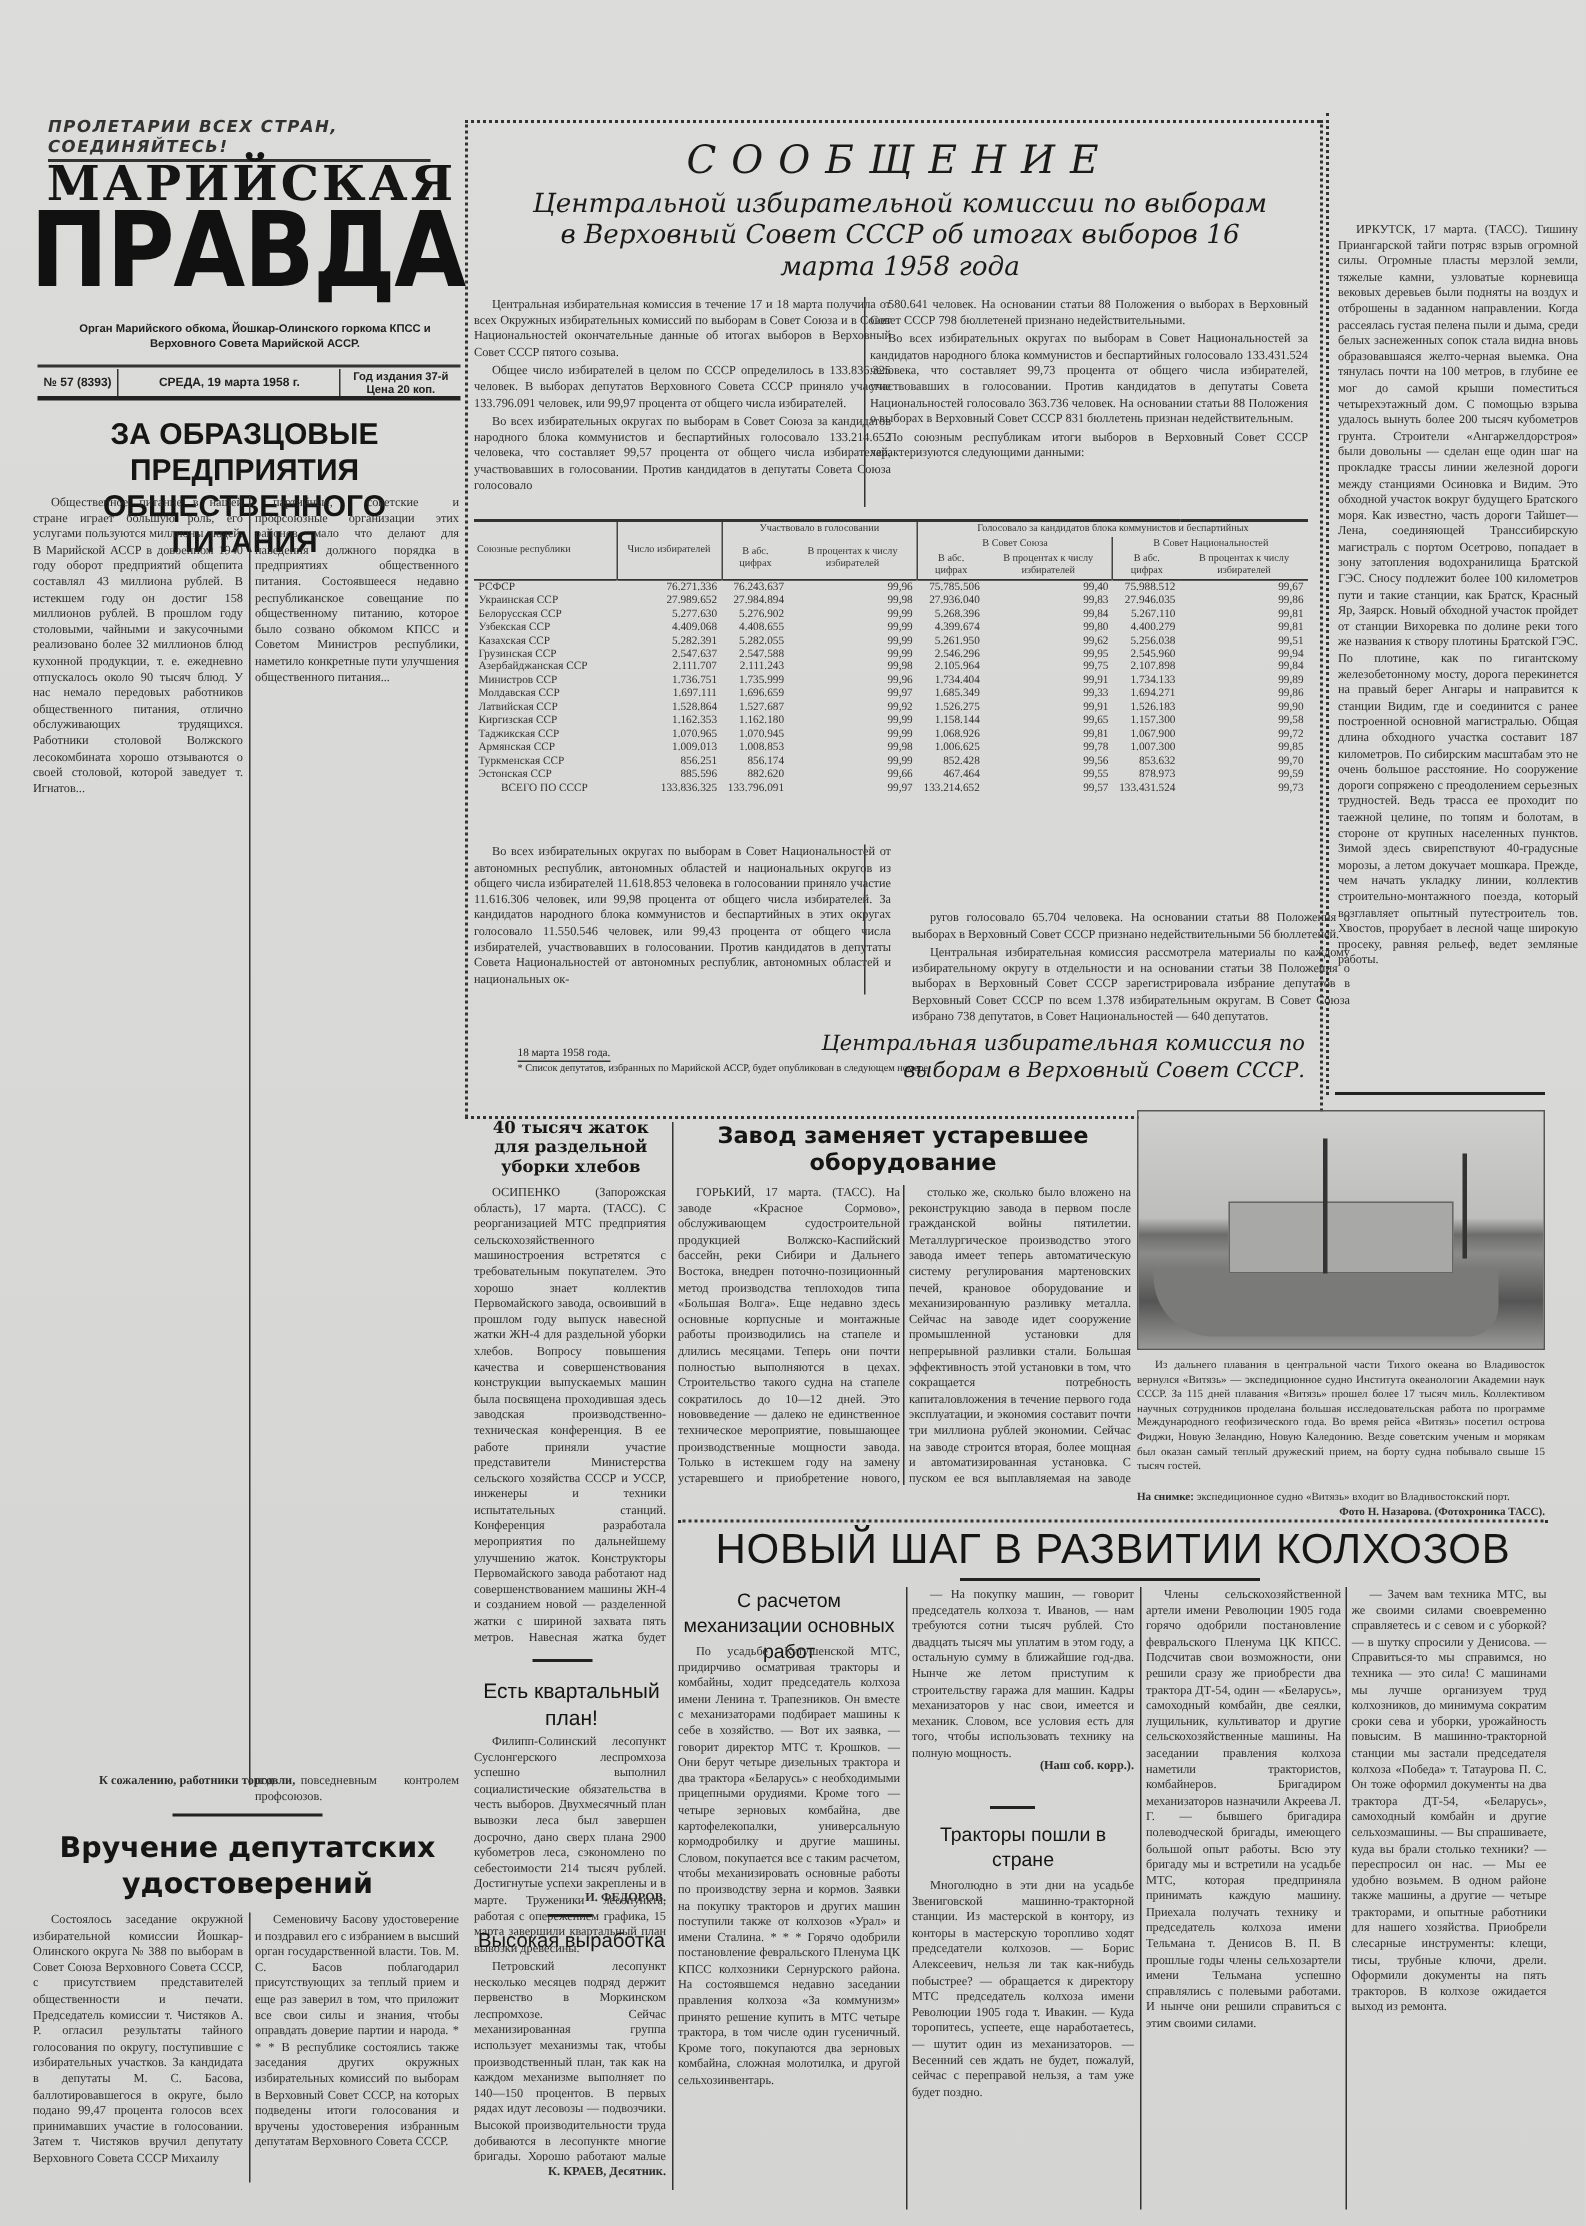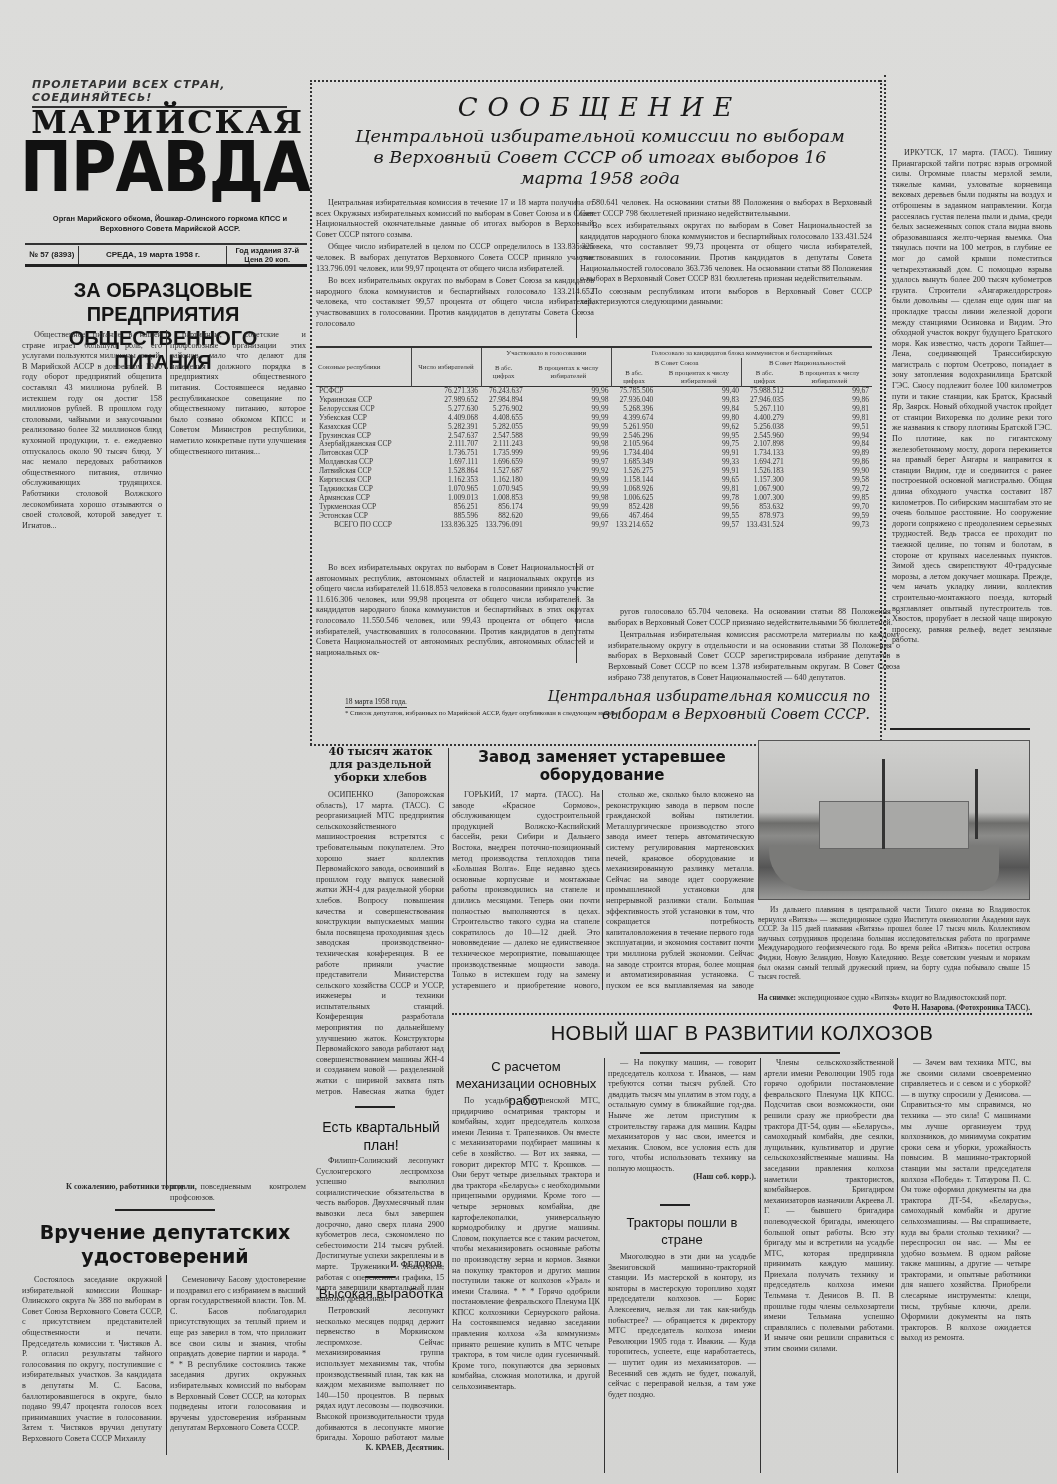--- a/index.html
+++ b/index.html
@@ -189,21 +189,21 @@
           <td class="name">Азербайджанская ССР</td>
           <td>2.111.707</td>
           <td>2.111.243</td>
           <td>99,98</td>
           <td>2.105.964</td>
           <td>99,75</td>
           <td>2.107.898</td>
           <td>99,84</td>
         </tr>
         <tr>
-          <td class="name">Литовская ССР</td>
+          <td class="name">Министров ССР</td>
           <td>1.736.751</td>
           <td>1.735.999</td>
           <td>99,96</td>
           <td>1.734.404</td>
           <td>99,91</td>
           <td>1.734.133</td>
           <td>99,89</td>
         </tr>
         <tr>
           <td class="name">Молдавская ССР</td>
@@ -330,21 +330,21 @@
   <div class="abs txt" style="left:758px;top:905px;width:272px;font-size:7.4px;line-height:9.6px;">
       <p>Из дальнего плавания в центральной части Тихого океана во Владивосток вернулся «Витязь» — экспедиционное судно Института океанологии Академии наук СССР. За 115 дней плавания «Витязь» прошел более 17 тысяч миль. Коллективом научных сотрудников проделана большая исследовательская работа по программе Международного геофизического года. Во время рейса «Витязь» посетил острова Фиджи, Новую Зеландию, Новую Каледонию. Везде советским ученым и морякам был оказан самый теплый дружеский прием, на борту судна побывало свыше 15 тысяч гостей.</p>
     </div>
   <div class="abs txt" style="left:758px;top:993px;width:272px;font-size:7.4px;line-height:9.6px;">
     <b>На снимке:</b>
     <span>экспедиционное судно «Витязь» входит во Владивостокский порт.</span>
     <div style="text-align:right;font-weight:bold">Фото Н. Назарова. (Фотохроника ТАСС).</div>
   </div>
 
   <div class="hrule" style="left:452px;top:1013px;width:580px;height:3px;border-top:2px dotted #333;background:none;"></div>
-  <div class="abs h-big" style="left:452px;top:1018px;width:580px;font-size:20px;line-height:30px;font-weight:normal;letter-spacing:0.5px;">НОВЫЙ ШАГ В РАЗВИТИИ КОЛХОЗОВ</div>
+  <div class="abs h-big" style="left:452px;top:1018px;width:580px;font-size:28px;line-height:30px;font-weight:normal;letter-spacing:0.5px;">НОВЫЙ ШАГ В РАЗВИТИИ КОЛХОЗОВ</div>
   <div class="hrule" style="left:640px;top:1052px;width:200px;height:1.5px;"></div>
 
   <div class="abs h-big" style="left:452px;top:1058px;width:148px;font-size:13px;line-height:17px;font-weight:normal;">С расчетом механизации основных работ</div>
   <div class="abs txt" style="left:452px;top:1096px;width:148px;height:375px;overflow:hidden;">
       <p>По усадьбе Кутушенской МТС, придирчиво осматривая тракторы и комбайны, ходит председатель колхоза имени Ленина т. Трапезников. Он вместе с механизаторами подбирает машины к себе в хозяйство. — Вот их заявка, — говорит директор МТС т. Крошков. — Они берут четыре дизельных трактора и два трактора «Беларусь» с необходимыми прицепными орудиями. Кроме того — четыре зерновых комбайна, две картофелекопалки, универсальную кормодробилку и другие машины. Словом, покупается все с таким расчетом, чтобы механизировать основные работы по производству зерна и кормов. Заявки на покупку тракторов и других машин поступили также от колхозов «Урал» и имени Сталина. * * * Горячо одобрили постановление февральского Пленума ЦК КПСС колхозники Сернурского района. На состоявшемся недавно заседании правления колхоза «За коммунизм» принято решение купить в МТС четыре трактора, в том числе один гусеничный. Кроме того, покупаются два зерновых комбайна, сложная молотилка, и другой сельхозинвентарь.</p>
     </div>
   <div class="vrule" style="left:604px;top:1058px;height:415px;"></div>
 
   <div class="abs txt" style="left:608px;top:1058px;width:148px;">
       <p>— На покупку машин, — говорит председатель колхоза т. Иванов, — нам требуются сотни тысяч рублей. Сто двадцать тысяч мы уплатим в этом году, а остальную сумму в ближайшие год-два. Нынче же летом приступим к строительству гаража для машин. Кадры механизаторов у нас свои, имеется и механик. Словом, все условия есть для того, чтобы использовать технику на полную мощность.</p>

